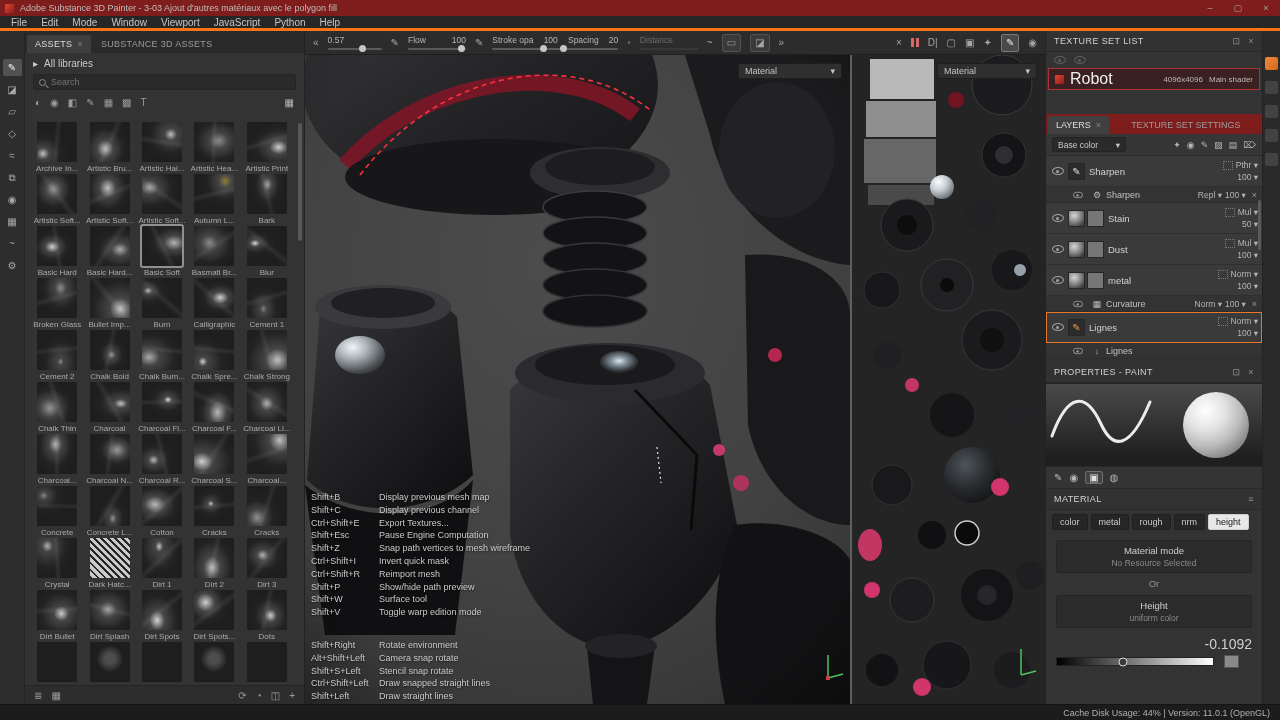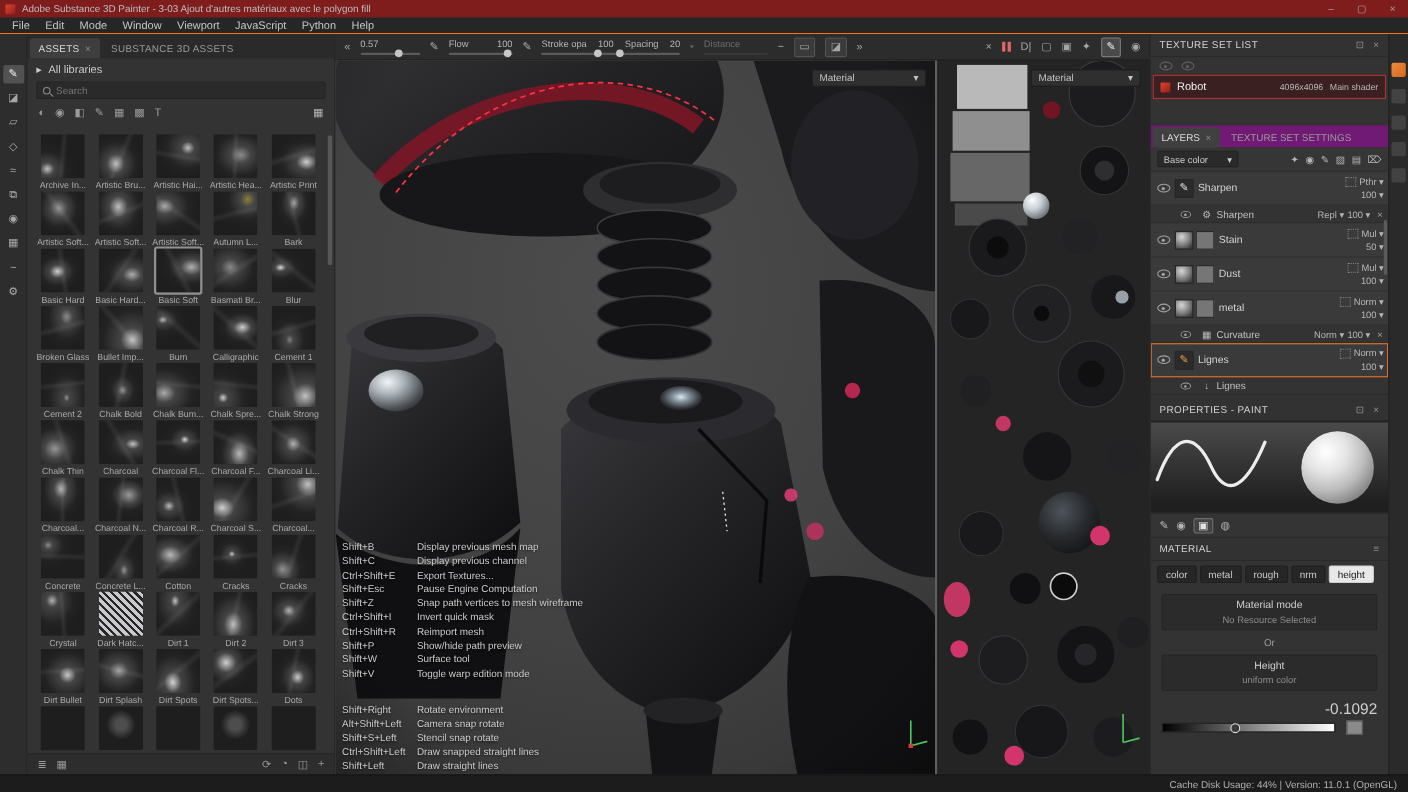--- a/index.html
+++ b/index.html
@@ -3,21 +3,21 @@
 <meta charset="utf-8">
 <style>
 *{box-sizing:border-box;margin:0;padding:0}
 html,body{width:1280px;height:720px;overflow:hidden;background:#111;font-family:"Liberation Sans",sans-serif}
 .app{position:absolute;inset:0;width:1280px;height:720px;background:#2e2e2e;color:#ccc;font-size:10px;overflow:hidden}
 
 .titlebar{position:absolute;left:0;top:0;right:0;height:16px;background:#7f1d1d;display:flex;align-items:center;font-size:9px;color:#bdbdbd}
 .appicon{width:9px;height:9px;margin:0 6px 0 5px;border-radius:1px;background:linear-gradient(135deg,#e2452d,#8e1e1e);flex:none}
 .winbtns{margin-left:auto;display:flex}
 .winbtn{width:28px;text-align:center;color:#a5a5a5;font-size:9px;line-height:16px}
-.menubar{position:absolute;left:0;top:16px;right:0;height:15px;background:#262626;display:flex;align-items:center;padding-left:4px;border-bottom:1px solid #f97316}
+.menubar{position:absolute;left:0;top:16px;right:0;height:15px;background:#262626;display:flex;align-items:center;padding-left:4px;border-bottom:3px solid #f97316}
 .menu-item{padding:0 7px;font-size:10px;color:#c4c4c4;line-height:15px}
 
 .toolstrip{position:absolute;left:0;top:31px;width:25px;bottom:16px;background:#2d2d2d;border-right:1px solid #242424;display:flex;flex-direction:column;align-items:center;padding-top:28px;gap:5px}
 .tool{width:19px;height:17px;line-height:17px;text-align:center;color:#a8a8a8;font-size:10px;border-radius:2px}
 .tool.sel{background:#525252;color:#eee}
 
 .assets{position:absolute;left:25px;top:31px;width:280px;bottom:16px;background:#333;border-right:1px solid #222;overflow:hidden}
 .atabs{height:22px;background:#2a2a2a;display:flex;align-items:flex-end;gap:2px;padding-left:2px}
 .atab{padding:4px 8px;font-size:9px;color:#9a9a9a;letter-spacing:.3px}
 .atab.active{background:#3e3e3e;color:#ddd;border-radius:2px 2px 0 0}
@@ -64,25 +64,25 @@
 .dock{position:absolute;left:1045px;top:31px;width:217px;bottom:16px;background:#333;border-left:1px solid #222;font-size:9px;color:#c4c4c4;overflow:hidden}
 .phead{height:21px;background:#323232;border-bottom:1px solid #292929;display:flex;align-items:center;padding:0 8px;font-size:9px;letter-spacing:.4px;color:#d2d2d2}
 .phead .ic{margin-left:auto;display:flex;gap:8px;color:#8f8f8f}
 .ghostrow{height:16px;display:flex;align-items:center;gap:8px;padding:0 8px;background:#333}
 .eye{position:relative;width:12px;height:8px;border:1px solid #a0a0a0;border-radius:50%;flex:none;margin:0 4px}
 .eye::after{content:'';position:absolute;left:3px;top:1.5px;width:3px;height:3px;border-radius:50%;background:#a0a0a0}
 .eye.dim{opacity:.4;margin:0}
 .eye.sm{transform:scale(.8)}
 .tsrow{height:22px;margin:0 2px;background:#3a2020;border:1px solid #b03232;display:flex;align-items:center;padding:0 6px;gap:6px}
 .tsic{width:9px;height:9px;border-radius:1px;background:linear-gradient(135deg,#e2452d,#8e1e1e);flex:none}
-.tsname{font-size:10px;color:#f0f0f0}
+.tsname{font-size:16px;color:#f0f0f0}
 .tsres{margin-left:auto;font-size:8px;color:#b9b9b9}
 .tsshader{font-size:8px;color:#b9b9b9}
 .tsspacer{height:24px;background:#333}
-.ltabs{height:20px;background:#701a75;display:flex;align-items:flex-end;gap:2px;padding-left:2px}
+.ltabs{height:20px;background:#7f1d1d;display:flex;align-items:flex-end;gap:14px;padding-left:2px}
 .ltab{padding:4px 8px;font-size:9px;color:#9a9a9a}
 .ltab.active{background:#404040;color:#ddd;border-radius:2px 2px 0 0}
 .ltab .x{margin-left:5px;color:#888}
 .chanrow{height:22px;display:flex;align-items:center;padding:0 6px;gap:4px;background:#363636;border-bottom:1px solid #2c2c2c}
 .chansel{width:74px;height:15px;background:#2a2a2a;border:1px solid #232323;border-radius:2px;display:flex;align-items:center;justify-content:space-between;padding:0 5px;font-size:8.5px;color:#c9c9c9}
 .chanics{margin-left:auto;display:flex;gap:6px;color:#b5b5b5;font-size:9px}
 .llwrap{position:relative;height:206px;background:#333;overflow:hidden}
 .layer-row{display:flex;align-items:center;height:31px;background:#3a3a3a;border-bottom:1px solid #2f2f2f;padding-left:2px}
 .layer-row.selected{outline:1px solid #e8772e;outline-offset:-1px}
 .lthumbs{display:flex;gap:2px;margin-right:4px}

